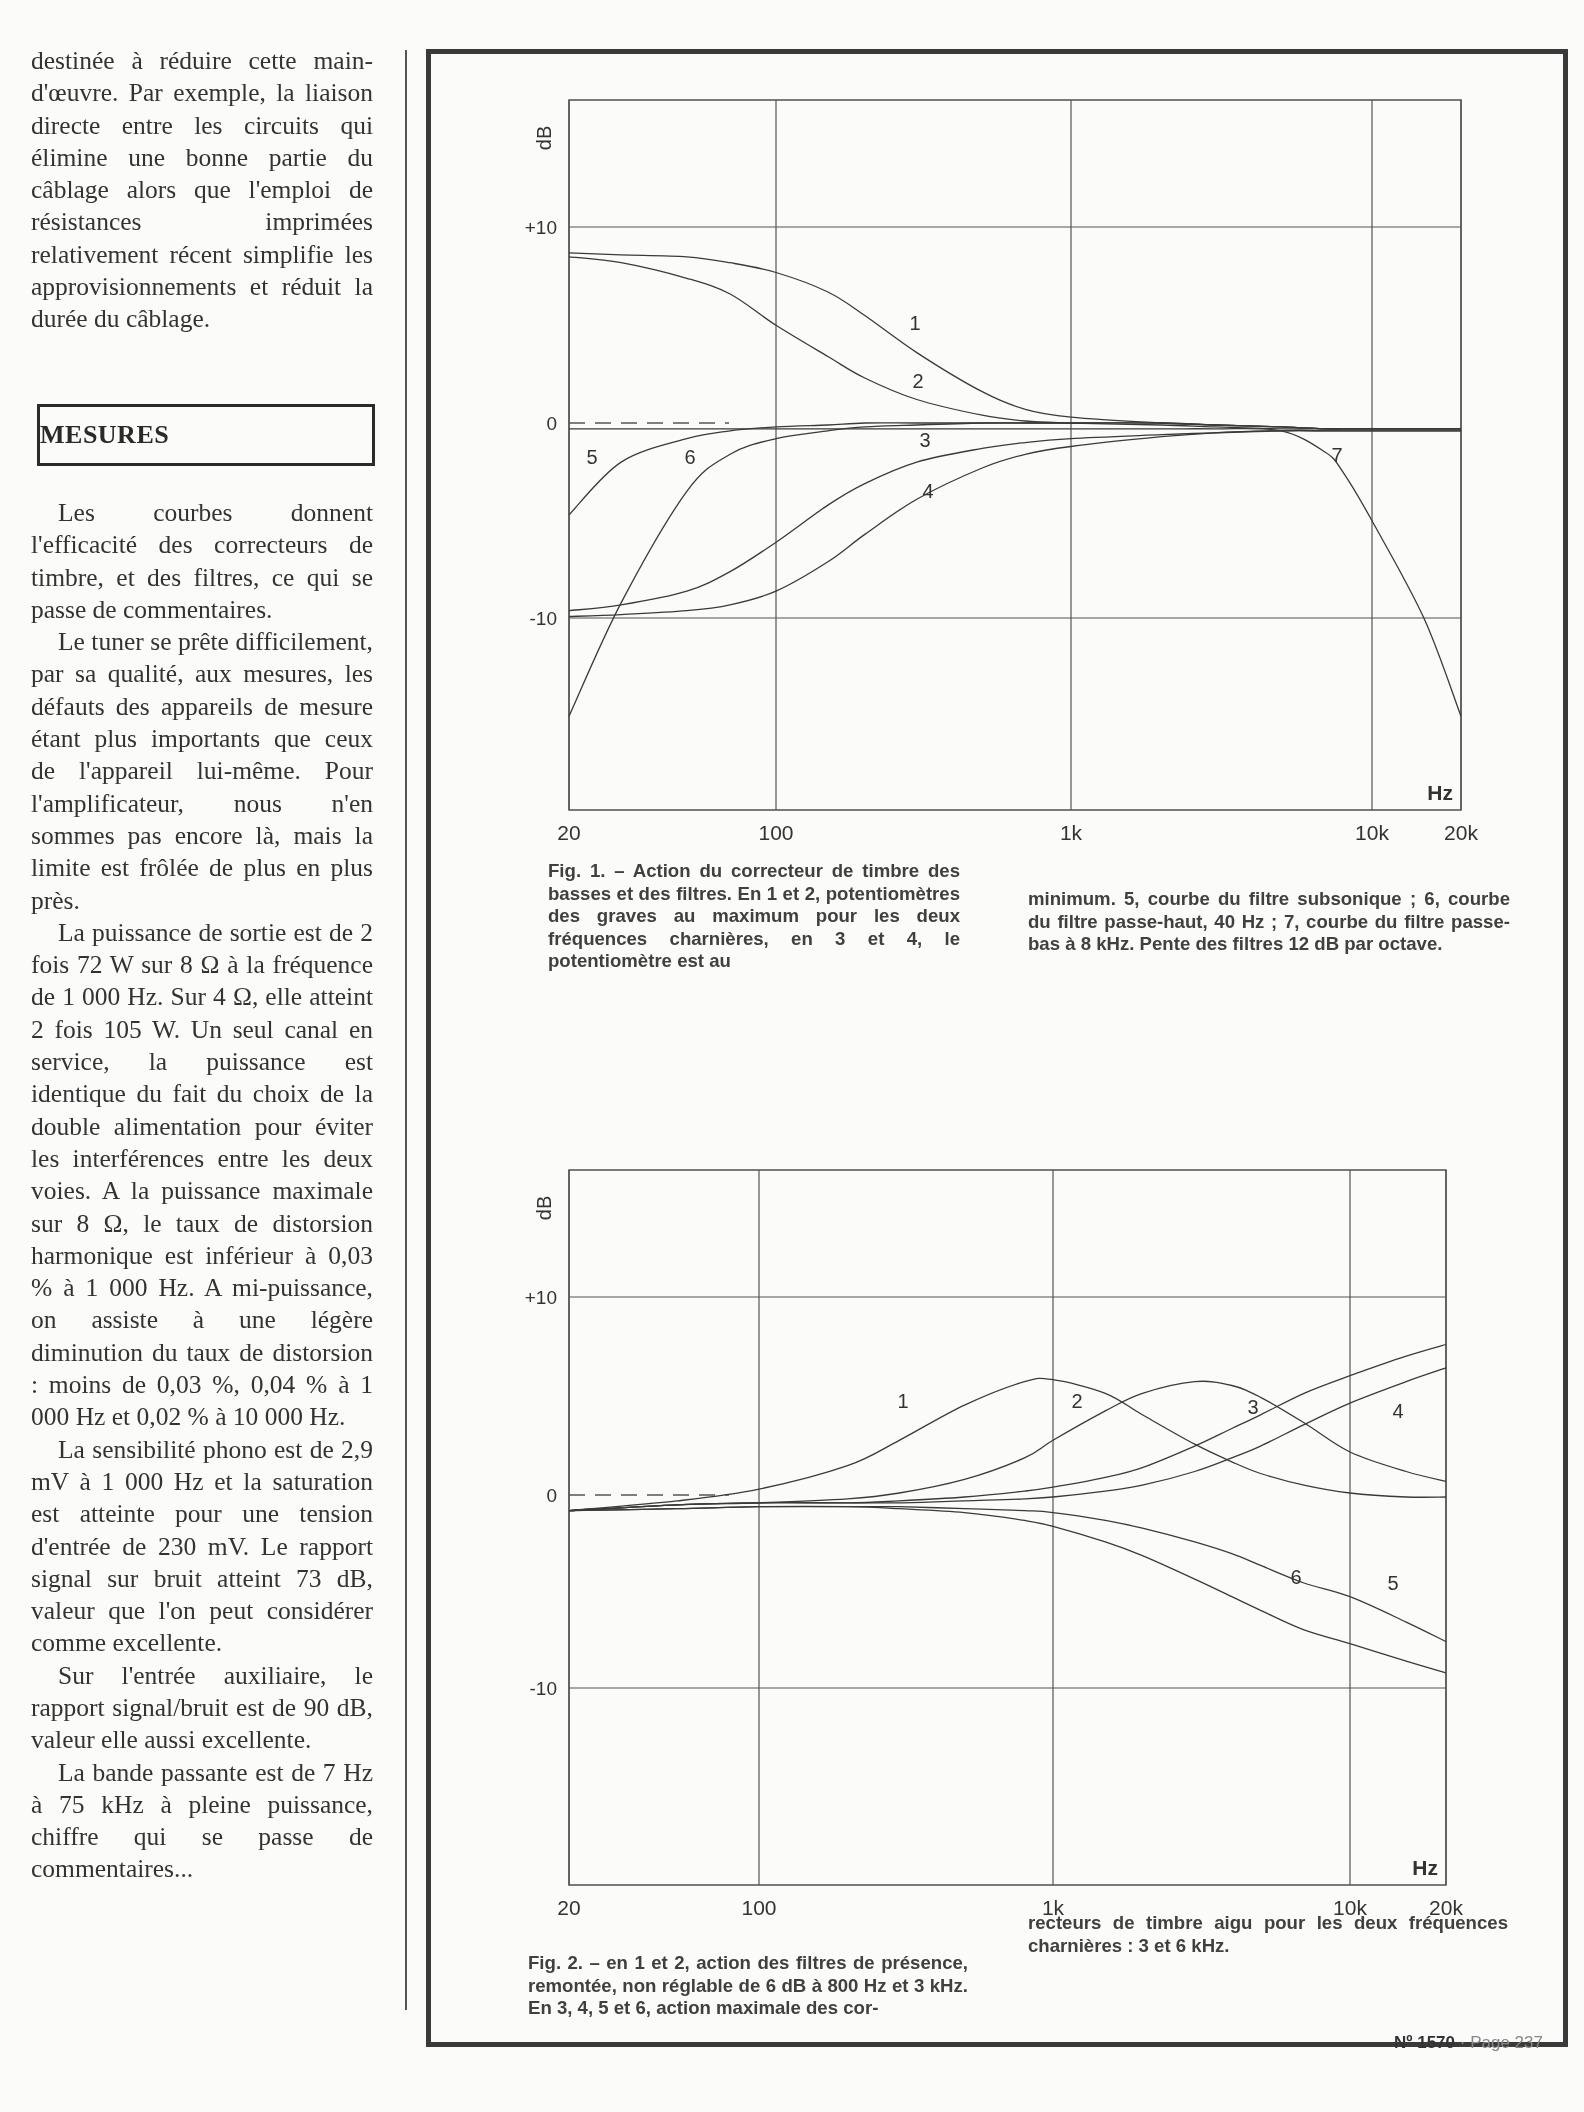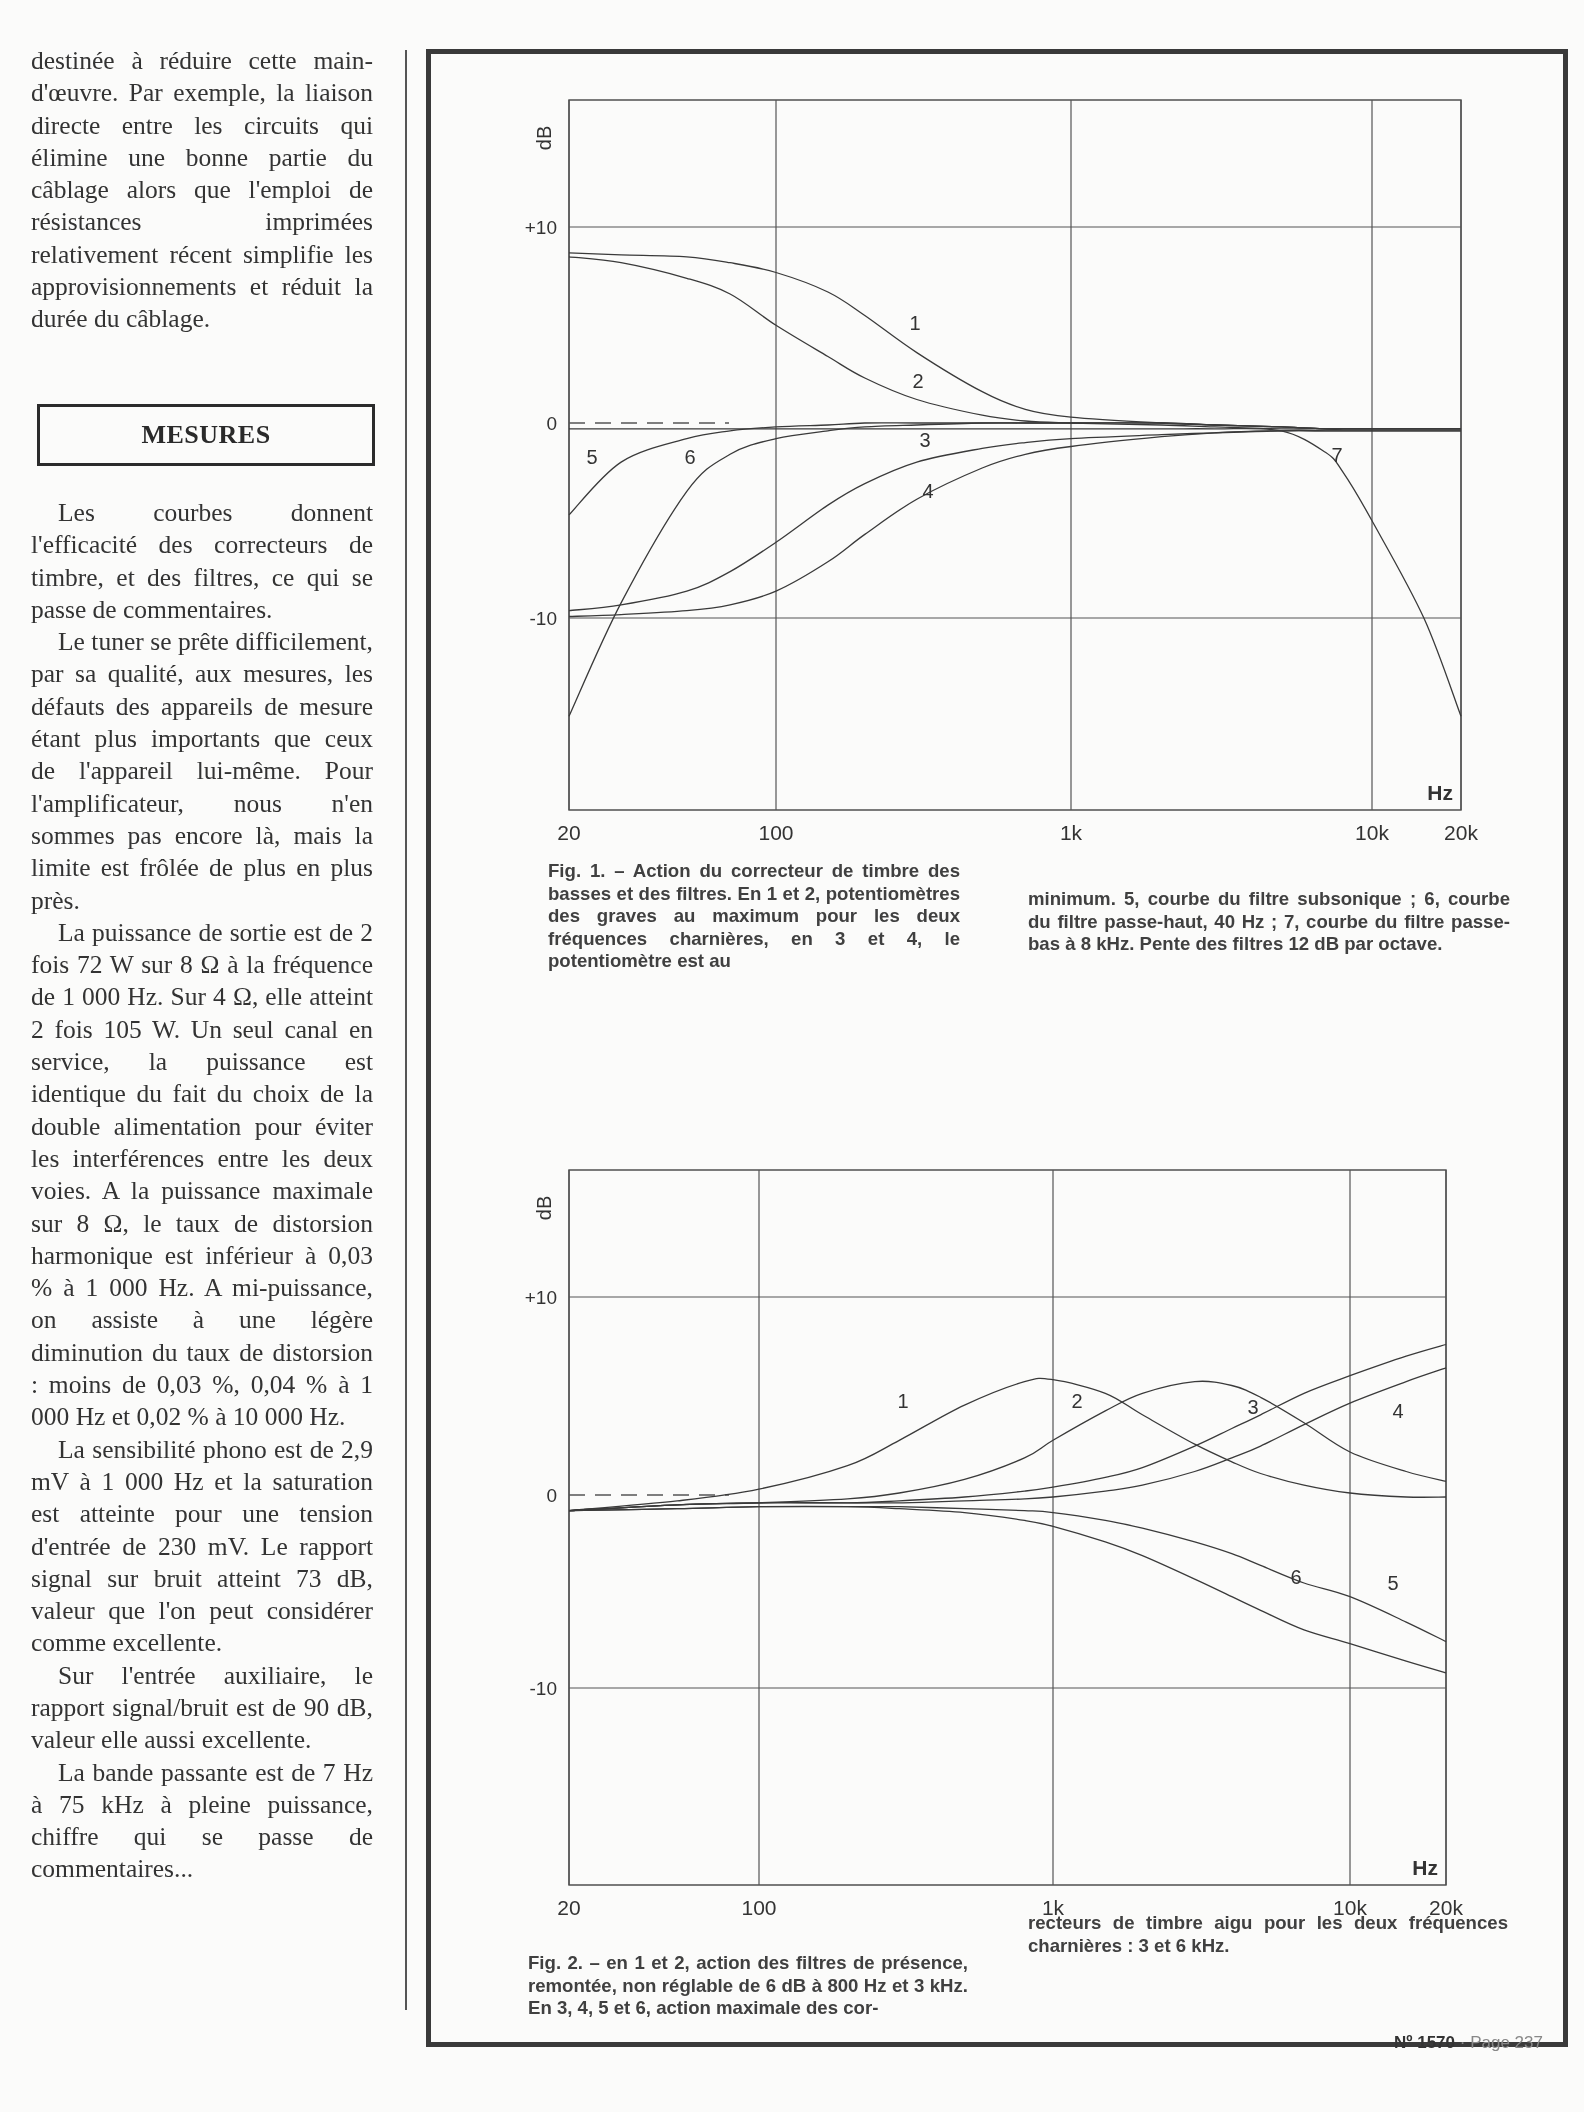--- a/index.html
+++ b/index.html
@@ -11,21 +11,21 @@
   .col-text {
     position:absolute; left:31px; width:342px;
     font-size:25.5px; line-height:32.3px; text-align:justify;
     color:#333;
   }
   .col-text p { margin:0; text-indent:0; }
   .col-text p.ind { text-indent:27px; }
   #intro { top:45px; }
   #mesures-box {
     position:absolute; left:37px; top:404px; width:332px; height:56px;
-    border:3px solid #2b2b2b; display:flex; align-items:center; justify-content:center;
+    border:3px solid #2b2b2b; display:flex; align-items:center; justify-content:flex-start;
     font-weight:bold; font-size:26px; color:#2a2a2a; letter-spacing:0.5px;
   }
   #body-text { top:497px; }
   #col-divider {
     position:absolute; left:405px; top:50px; width:2px; height:1960px; background:#555;
   }
   #frame {
     position:absolute; left:426px; top:49px; width:1142px; height:1998px;
     border:5px solid #3a3a3a; box-sizing:border-box;
   }

